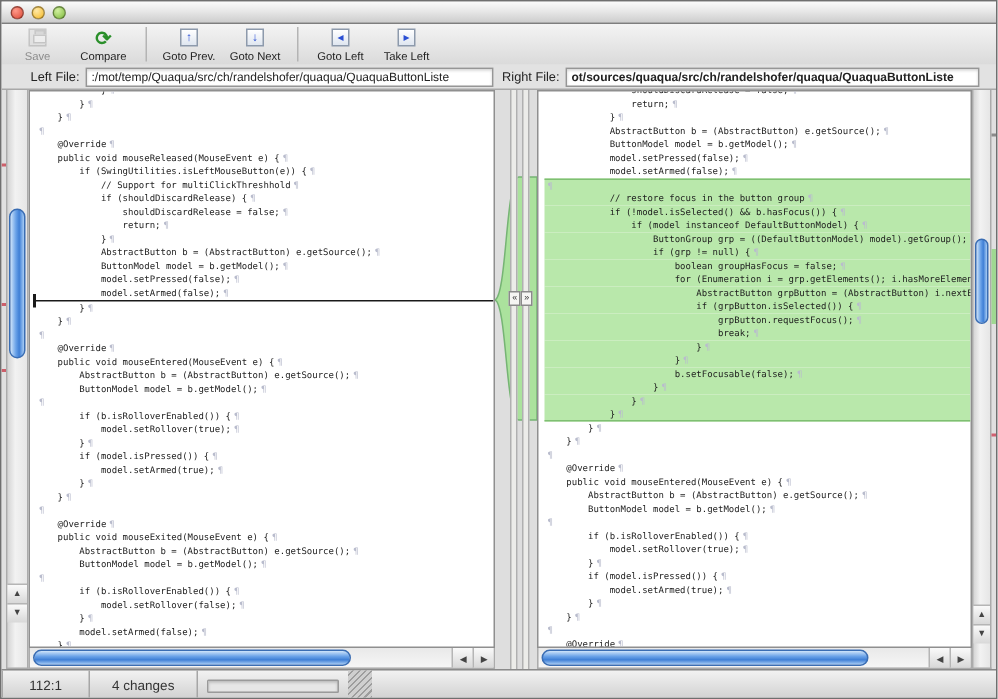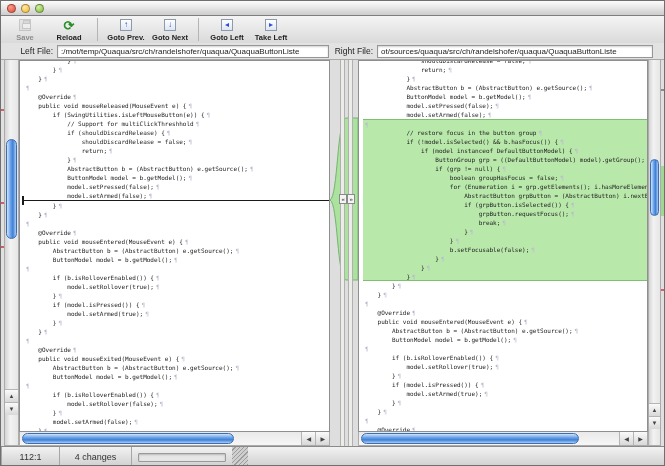--- a/index.html
+++ b/index.html
@@ -11,38 +11,38 @@
   .titlebar { height:15px; background:linear-gradient(#fbfbfb,#e8e8e8 45%,#cdcdcd); border-bottom:1px solid #7e7e7e; position:relative; display:flex; align-items:center; }
   .tl { width:9px; height:9px; border-radius:50%; margin-left:5px; border:1px solid rgba(0,0,0,.35); }
   .tl.red { background:radial-gradient(circle at 35% 30%,#ff9a8a,#dd4b39); margin-left:6px; }
   .tl.yellow { background:radial-gradient(circle at 35% 30%,#ffe9a8,#f4b928); }
   .tl.green { background:radial-gradient(circle at 35% 30%,#d2f0a0,#7fba3d); }
   .title { position:absolute; left:0; right:0; text-align:center; font-size:9px; color:#222; }
 
   
   .toolbar { height:27px; background:linear-gradient(#f4f4f4,#dadada); display:flex; align-items:stretch; padding-left:2px; }
   .tbtn { width:44px; display:flex; flex-direction:column; align-items:center; justify-content:flex-start; padding-top:2px; cursor:default; }
-  .tbtn .tlabel { font-size:7.5px; color:#222; margin-top:1px; white-space:nowrap;font-weight:bold; }
+  .tbtn .tlabel { font-size:7.5px; color:#222; margin-top:1px; white-space:nowrap; }
   .tbtn.disabled { opacity:.45; }
   .ticon { width:14px; height:14px; display:flex; align-items:center; justify-content:center; font-size:9px; }
   .icon-box { width:12px; height:12px; border:1px solid #8d9aac; background:linear-gradient(#ffffff,#dfe6f0); display:flex; align-items:center; justify-content:center; font-size:8px; color:#2b4fd4; line-height:1; }
   .icon-floppy { width:12px; height:12px; border:1px solid #9a9a9a; background:#d8d8d8; position:relative; }
   .icon-floppy:before { content:""; position:absolute; left:3px; top:0; width:5px; height:4px; background:#bfbfbf; border:1px solid #9a9a9a; }
   .icon-floppy:after { content:""; position:absolute; left:2px; bottom:1px; width:7px; height:4px; background:#f2f2f2; border:1px solid #9a9a9a; }
   .icon-reload { color:#2a8f2a; font-size:13px; font-weight:bold; }
   .tsep { width:1px; background:#b4b4b4; margin:2px 6px; }
 
   
   .filebar { height:17px; background:#e2e2e2; display:flex; align-items:center; font-size:8.5px; color:#222; border-bottom:1px solid #a8a8a8; }
   .flabel { white-space:nowrap; }
   .flabel.left { width:52px; text-align:right; }
   .flabel.right { width:44px; text-align:right; }
   .fpath { height:13px; border:1px solid #969696; background:#fff; font-size:8px; font-family:"Liberation Sans",sans-serif; color:#222; padding:0 3px; margin-left:4px; box-shadow:inset 0 1px 2px rgba(0,0,0,.18); }
   .fpath.left { width:272px; }
-  .fpath.right { width:276px; }
+  .fpath.right { width:276px;font-weight:bold; }
 
   
   .main { position:relative; height:386px; background:#e0e0e0; display:flex; }
   .ovl { width:3px; position:relative; }
   .ovl .mark { position:absolute; left:0; width:3px; height:2px; background:#cc5f6a; }
   .vscol { width:15px; position:relative; background:linear-gradient(90deg,#d4d4d4,#f2f2f2 40%,#e6e6e6); border:1px solid #ababab; border-top:none; }
   .vscol.right { width:13px; }
   .vthumb { position:absolute; left:1px; right:1px; border-radius:6px; background:linear-gradient(90deg,#cfe4fa,#6aa2e8 40%,#3f7fd6 65%,#a8cdf5); border:1px solid #3a6db3; }
   .varrows { position:absolute; left:0; right:0; display:flex; flex-direction:column; }
   .sarrow { height:13px; display:flex; align-items:center; justify-content:center; font-size:6px; color:#444; background:linear-gradient(#fafafa,#d8d8d8); border-top:1px solid #b5b5b5; }
@@ -101,21 +101,21 @@
 
   <div class="toolbar">
     <div class="tbtn disabled">
       <span class="ticon">
           <span class="icon-floppy"></span>
         </span>
       <span class="tlabel">Save</span>
     </div>
     <div class="tbtn">
       <span class="ticon icon-reload">⟳</span>
-      <span class="tlabel">Reload</span>
+      <span class="tlabel">Compare</span>
     </div>
     <div class="tsep"></div>
     <div class="tbtn">
       <span class="ticon">
           <span class="icon-box">↑</span>
         </span>
       <span class="tlabel">Goto Prev.</span>
     </div>
     <div class="tbtn">
       <span class="ticon">

